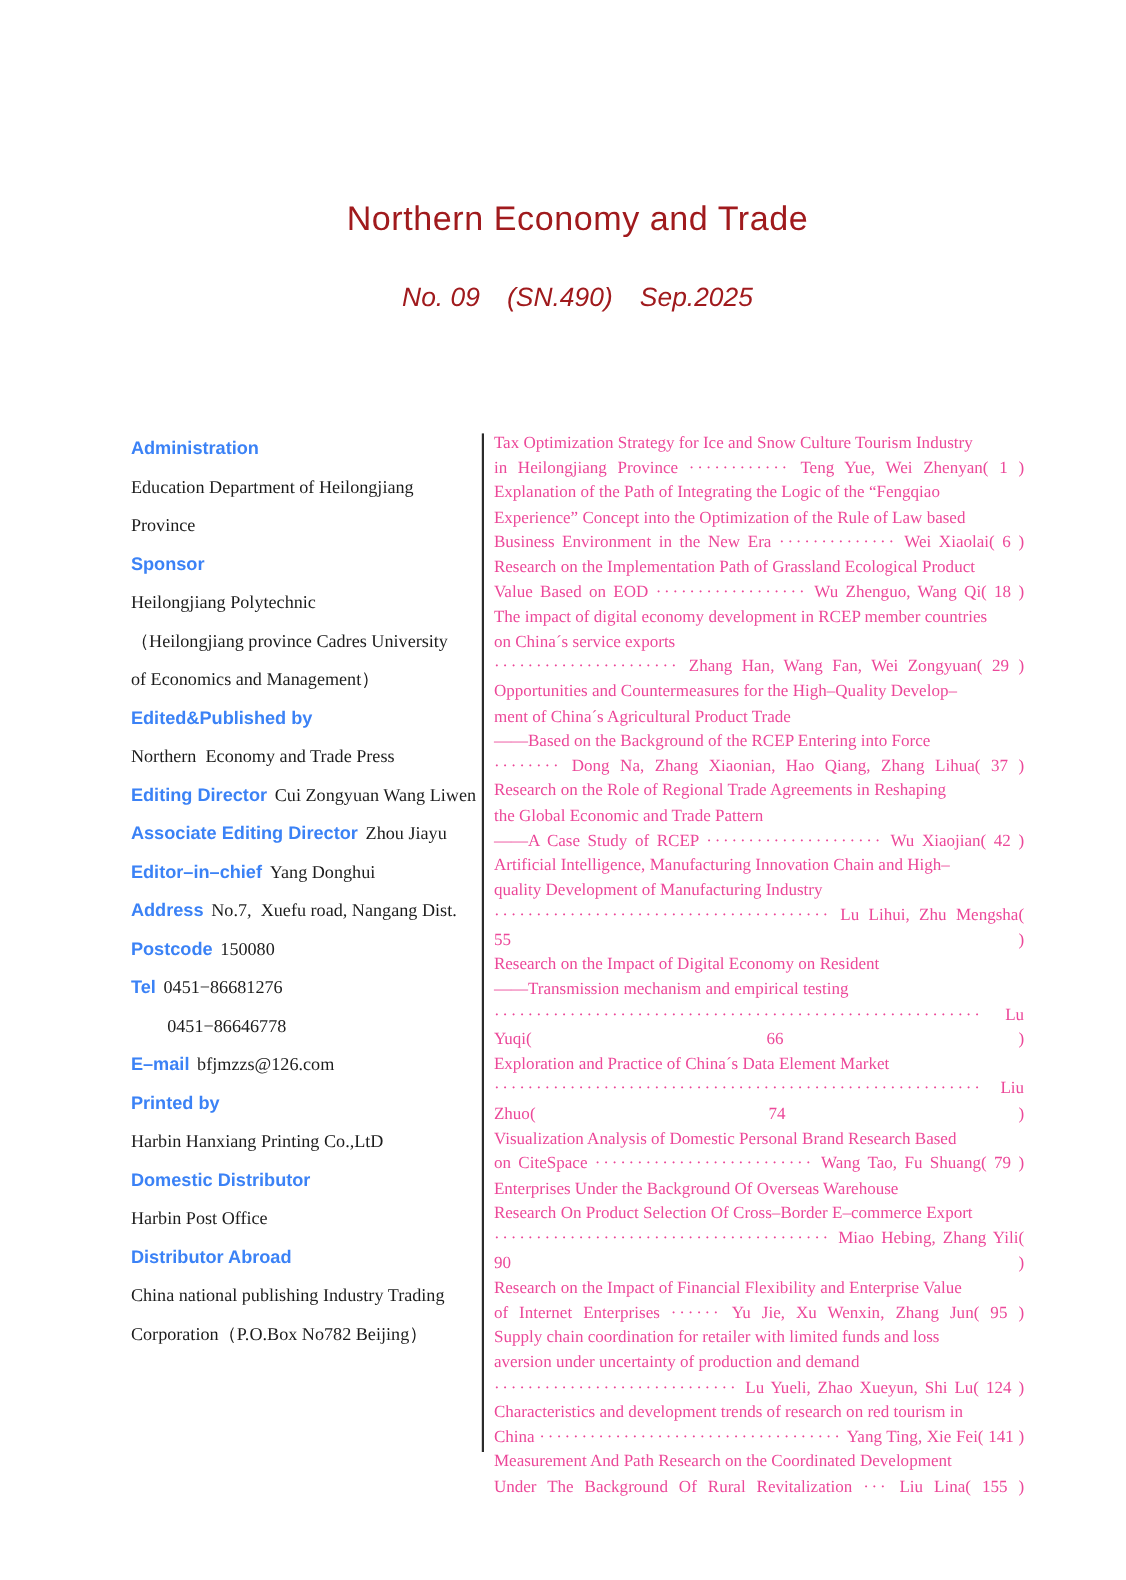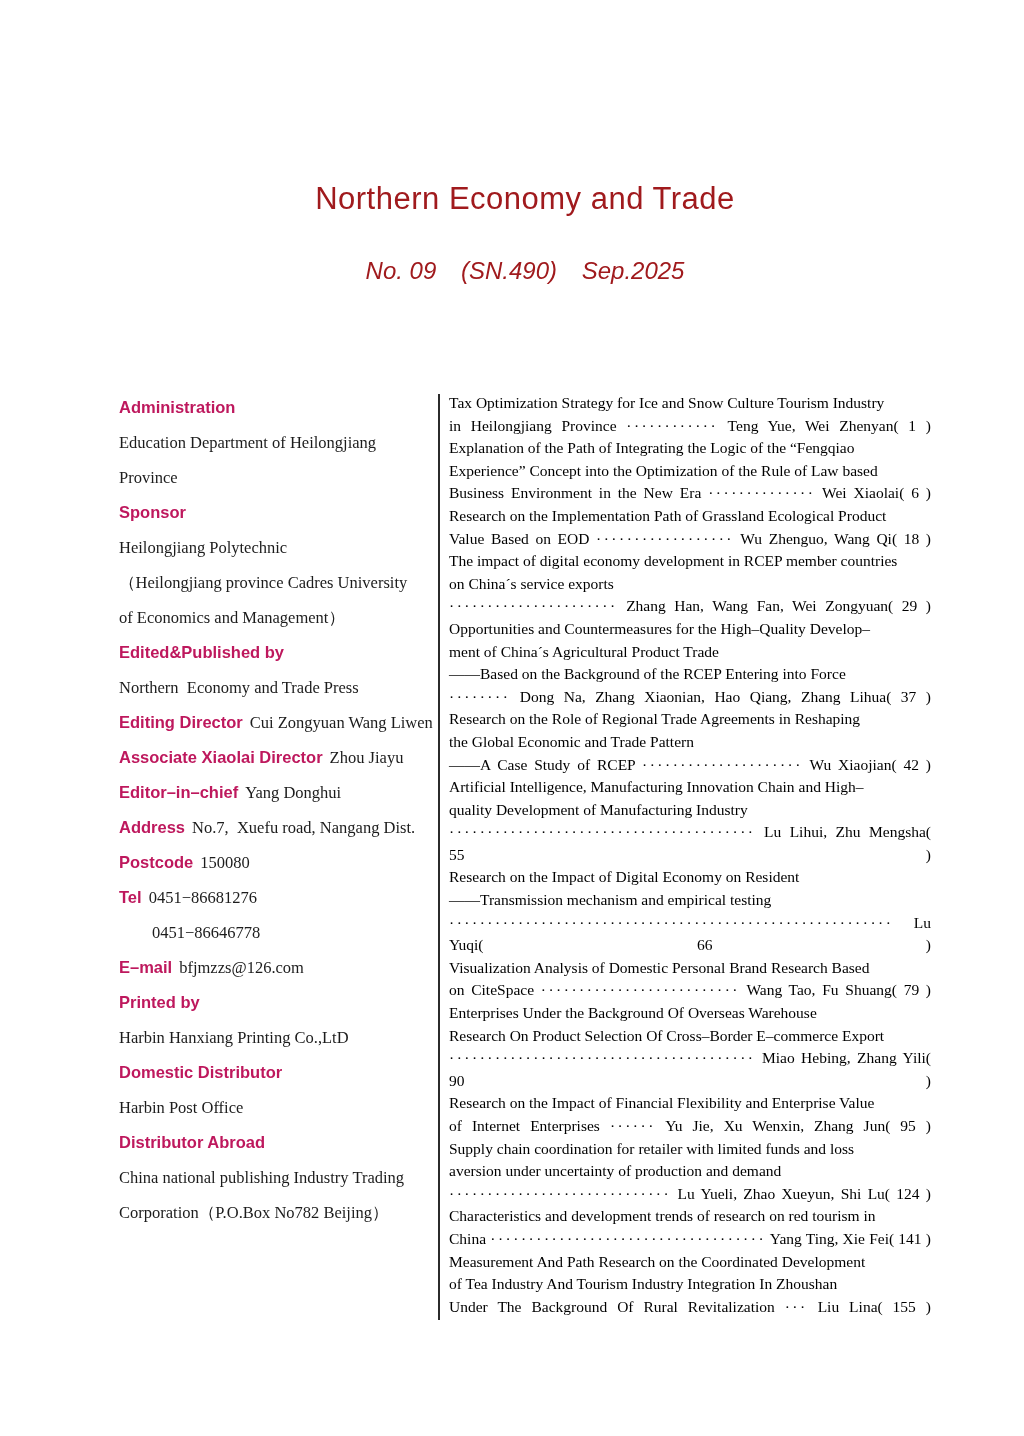--- a/index.html
+++ b/index.html
@@ -24,30 +24,30 @@
   .masthead{
     position:absolute;left:119px;top:390px;width:320px;
   }
   .m-row{
     line-height:35px;height:35px;white-space:pre-wrap;
     font-family:"Liberation Serif",serif;font-size:16.5px;color:#1c1c1c;
     overflow:visible;
   }
   .m-label{
     font-family:"Liberation Sans",sans-serif;font-weight:bold;
-    font-size:16.5px;color:#be185d;
+    font-size:16.5px;color:#3b82f6;
   }
   .m-inline{margin-left:7px;}
   .toc{
     position:absolute;left:449px;top:392px;width:482px;
   }
   .toc-entry{margin:0;}
   .toc-line{
     font-family:"Liberation Serif",serif;font-size:15.5px;line-height:22.6px;
-    color:#000000;text-align:left;
+    color:#ec4899;text-align:left;
   }
   .toc-line.pl{text-align:justify;text-align-last:justify;-moz-text-align-last:justify;}
   .dots{letter-spacing:2.5px;}
 </style>
 </head>
 <body>
 
 <div class="page">
 
   <div class="title">Northern Economy and Trade</div>
@@ -64,21 +64,21 @@
       <div class="m-row"><span class="m-label">Administration</span></div>
       <div class="m-row">Education Department of Heilongjiang</div>
       <div class="m-row">Province</div>
       <div class="m-row"><span class="m-label">Sponsor</span></div>
       <div class="m-row">Heilongjiang Polytechnic</div>
       <div class="m-row">（Heilongjiang province Cadres University</div>
       <div class="m-row">of Economics and Management）</div>
       <div class="m-row"><span class="m-label">Edited&amp;Published by</span></div>
       <div class="m-row">Northern  Economy and Trade Press</div>
       <div class="m-row"><span class="m-label">Editing Director</span><span class="m-inline">Cui Zongyuan Wang Liwen</span></div>
-      <div class="m-row"><span class="m-label">Associate Xiaolai Director</span><span class="m-inline">Zhou Jiayu</span></div>
+      <div class="m-row"><span class="m-label">Associate Editing Director</span><span class="m-inline">Zhou Jiayu</span></div>
       <div class="m-row"><span class="m-label">Editor–in–chief</span><span class="m-inline">Yang Donghui</span></div>
       <div class="m-row"><span class="m-label">Address</span><span class="m-inline">No.7,  Xuefu road, Nangang Dist.</span></div>
       <div class="m-row"><span class="m-label">Postcode</span><span class="m-inline">150080</span></div>
       <div class="m-row"><span class="m-label">Tel</span><span class="m-inline">0451−86681276</span></div>
       <div class="m-row">        0451−86646778</div>
       <div class="m-row"><span class="m-label">E–mail</span><span class="m-inline">bfjmzzs@126.com</span></div>
       <div class="m-row"><span class="m-label">Printed by</span></div>
       <div class="m-row">Harbin Hanxiang Printing Co.,LtD</div>
       <div class="m-row"><span class="m-label">Domestic Distributor</span></div>
       <div class="m-row">Harbin Post Office</div>
@@ -121,20 +121,24 @@
         <div class="toc-line">Artificial Intelligence, Manufacturing Innovation Chain and High–</div>
         <div class="toc-line">quality Development of Manufacturing Industry</div>
         <div class="toc-line pl"><span class="dots">········································</span> Lu Lihui, Zhu Mengsha( 55 )</div>
       </div>
       <div class="toc-entry">
         <div class="toc-line">Research on the Impact of Digital Economy on Resident</div>
         <div class="toc-line">——Transmission mechanism and empirical testing</div>
         <div class="toc-line pl"><span class="dots">··························································</span> Lu Yuqi( 66 )</div>
       </div>
       <div class="toc-entry">
+        <div class="toc-line">Exploration and Practice of China´s Data Element Market</div>
+        <div class="toc-line pl"><span class="dots">··························································</span> Liu Zhuo( 74 )</div>
+      </div>
+      <div class="toc-entry">
         <div class="toc-line">Visualization Analysis of Domestic Personal Brand Research Based</div>
         <div class="toc-line pl">on CiteSpace <span class="dots">··························</span> Wang Tao, Fu Shuang( 79 )</div>
       </div>
       <div class="toc-entry">
         <div class="toc-line">Enterprises Under the Background Of Overseas Warehouse</div>
         <div class="toc-line">Research On Product Selection Of Cross–Border E–commerce Export</div>
         <div class="toc-line pl"><span class="dots">········································</span> Miao Hebing, Zhang Yili( 90 )</div>
       </div>
       <div class="toc-entry">
         <div class="toc-line">Research on the Impact of Financial Flexibility and Enterprise Value</div>
@@ -144,18 +148,17 @@
         <div class="toc-line">Supply chain coordination for retailer with limited funds and loss</div>
         <div class="toc-line">aversion under uncertainty of production and demand</div>
         <div class="toc-line pl"><span class="dots">·····························</span> Lu Yueli, Zhao Xueyun, Shi Lu( 124 )</div>
       </div>
       <div class="toc-entry">
         <div class="toc-line">Characteristics and development trends of research on red tourism in</div>
         <div class="toc-line pl">China <span class="dots">····································</span> Yang Ting, Xie Fei( 141 )</div>
       </div>
       <div class="toc-entry">
         <div class="toc-line">Measurement And Path Research on the Coordinated Development</div>
-        <div class="toc-line">of Tea Industry And Tourism Industry Integration In Zhoushan</div>
         <div class="toc-line pl">Under The Background Of Rural Revitalization <span class="dots">···</span> Liu Lina( 155 )</div>
       </div>
     </div>
 
 </div>
 
 </body></html>

